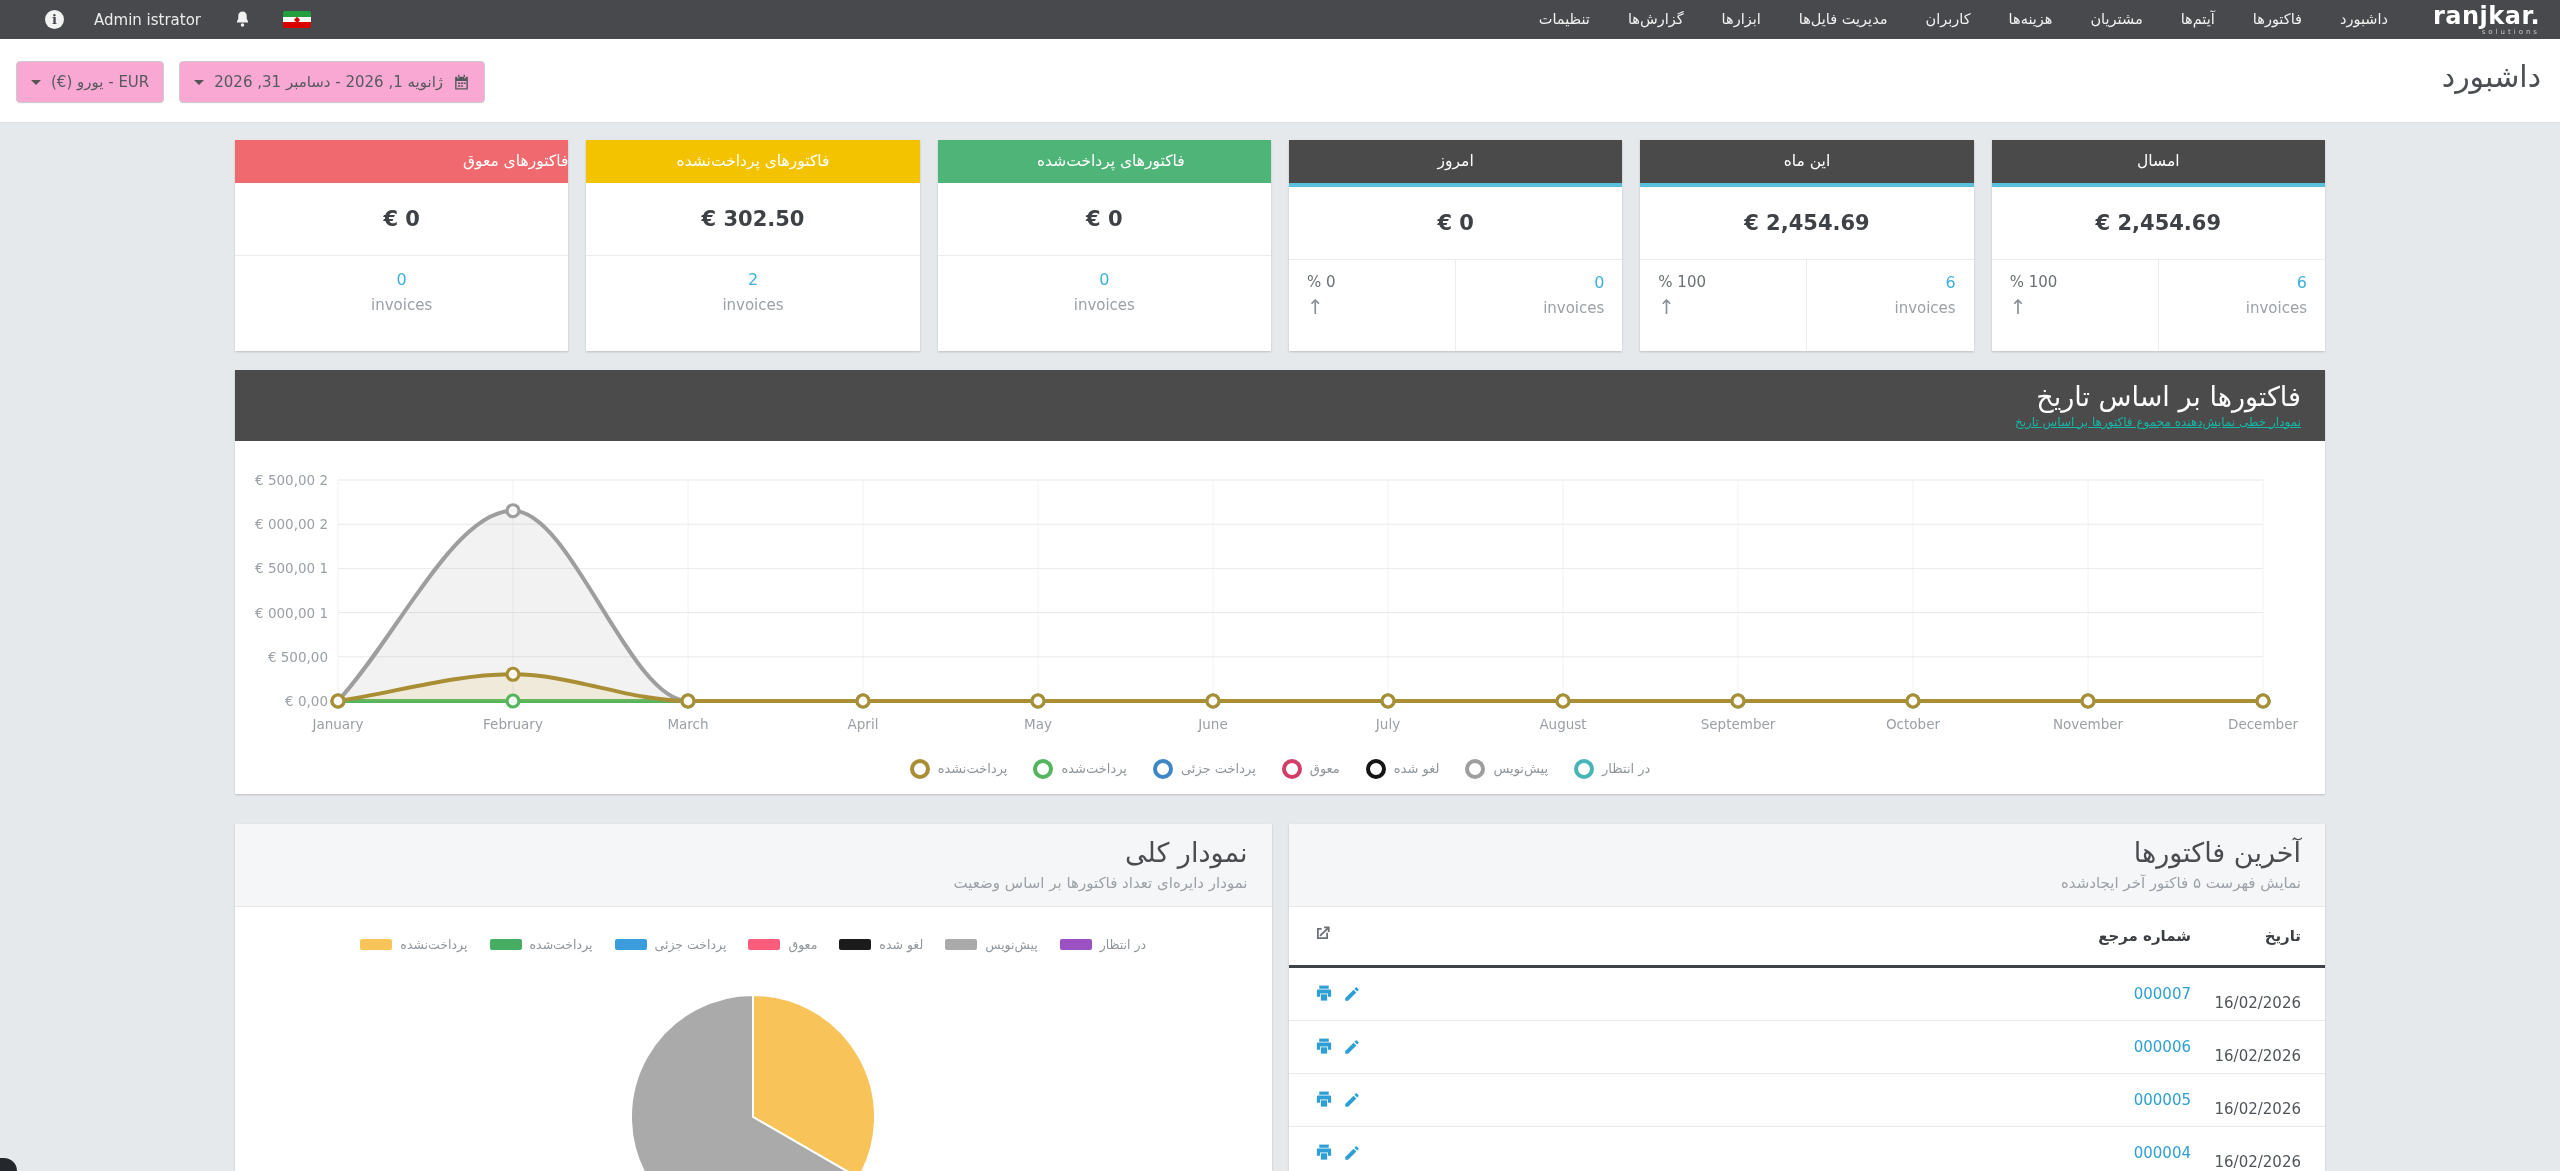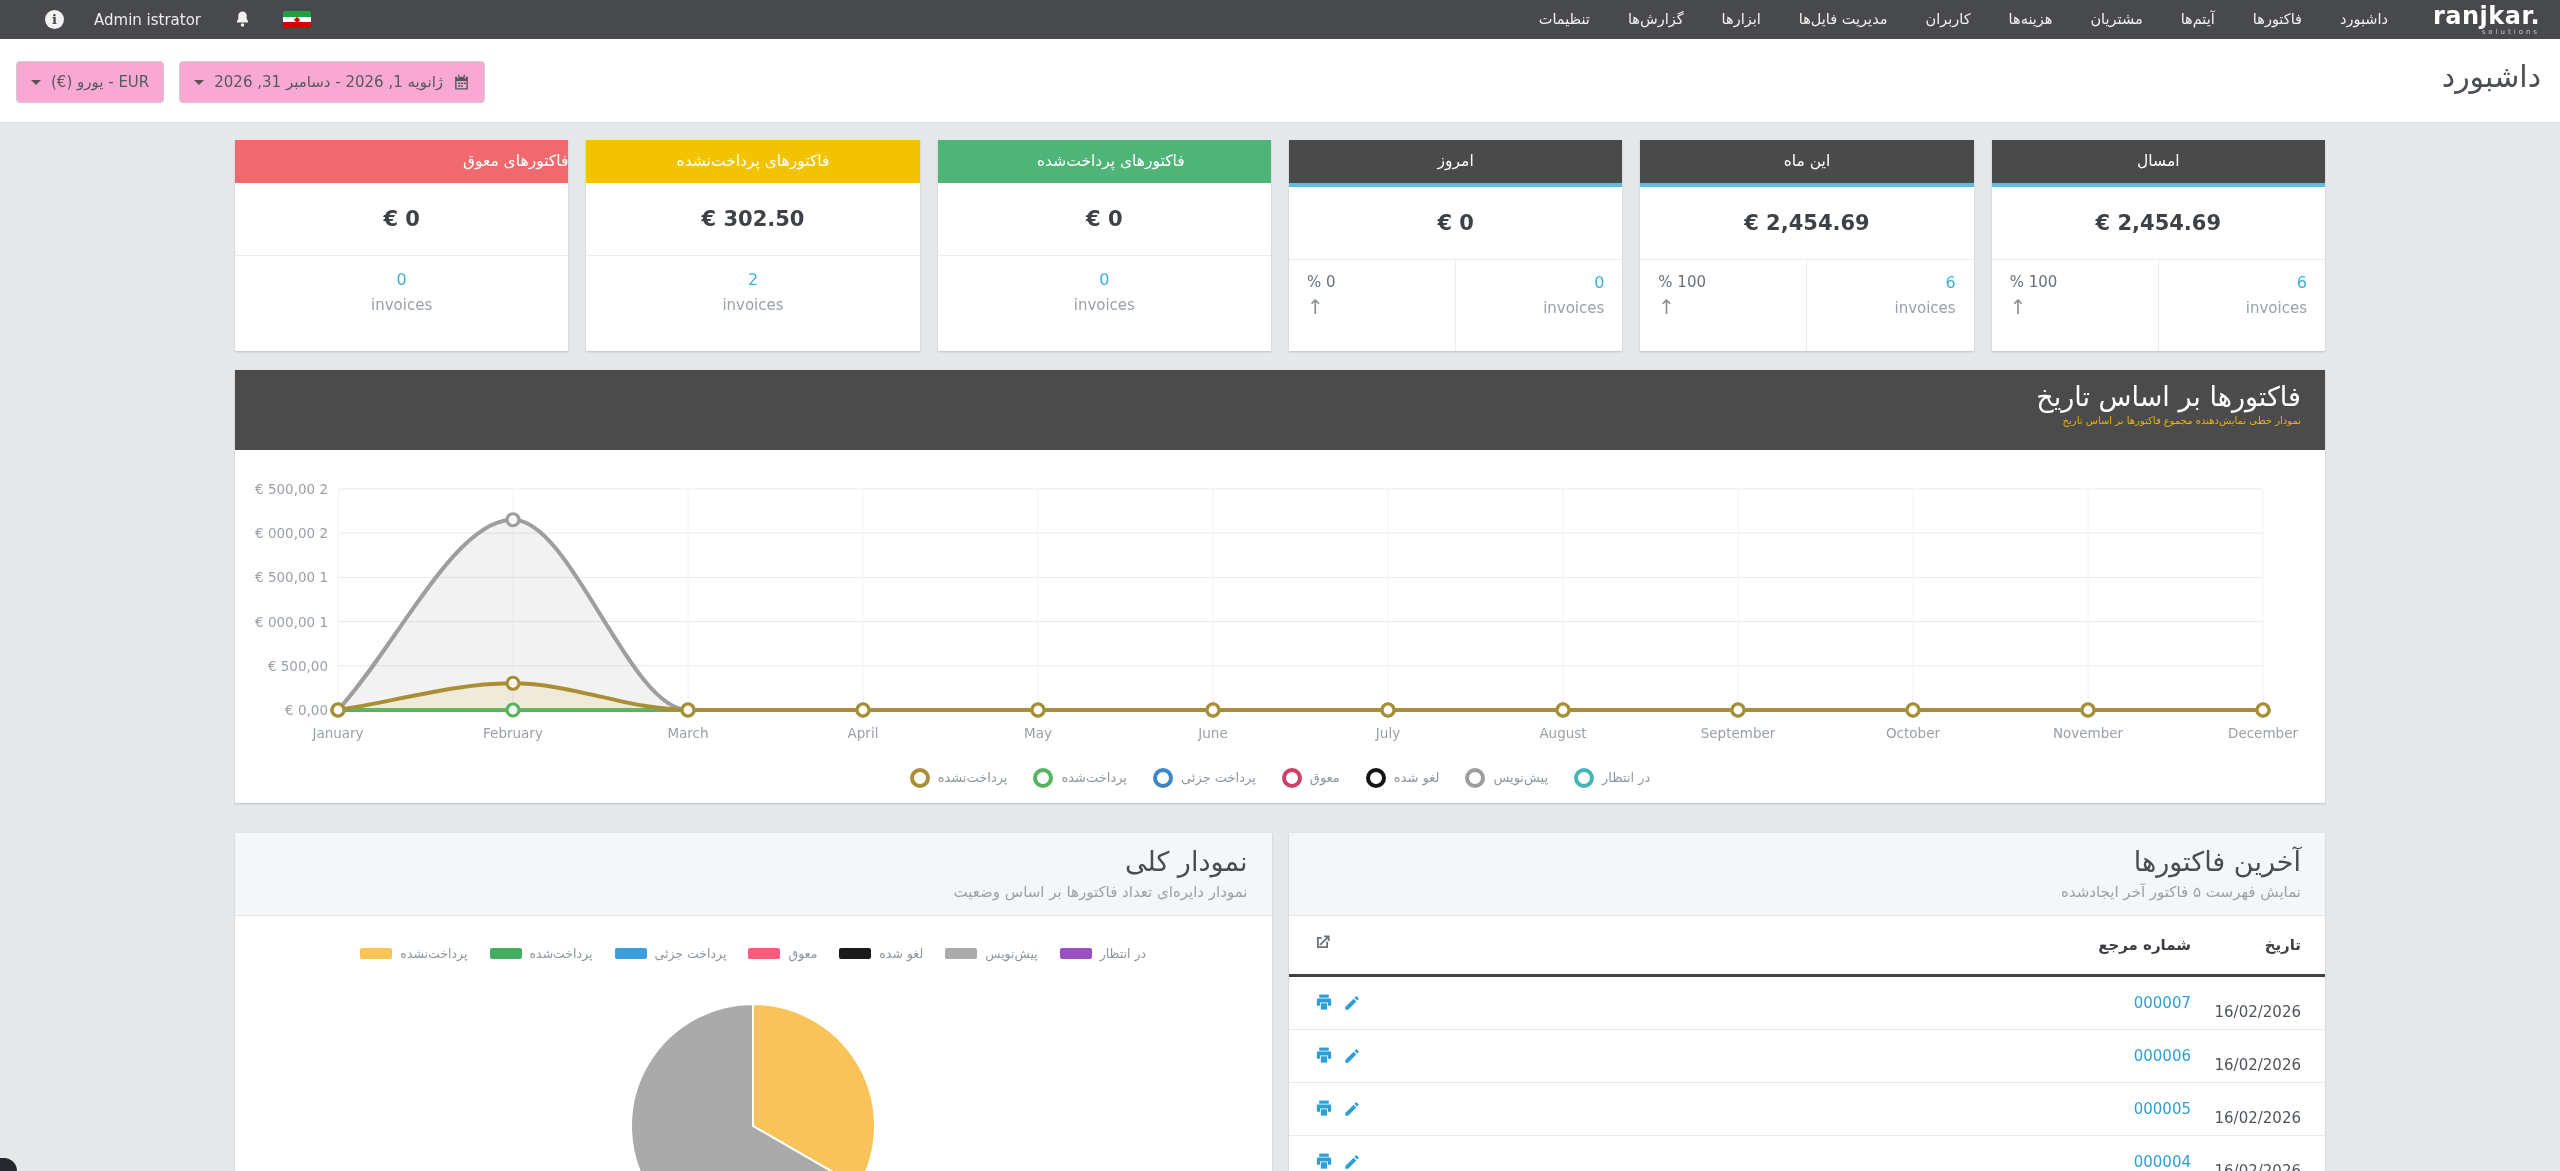--- a/index.html
+++ b/index.html
@@ -37,23 +37,23 @@
   .count-cap{font-size:15px;color:#9aa1a7;margin-top:7px;}
   .foot-split{display:flex;height:100%;direction:ltr;}
   .foot-cell{flex:1;padding:13px 18px;box-sizing:border-box;}
   .foot-cell.right{border-left:1px solid #ececec;text-align:right;}
   .pct{font-size:15px;color:#6a7075;direction:ltr;}
   .up-arrow{font-size:20px;color:#8a9095;margin-top:6px;line-height:1;}
 
   
   .panel{background:#fff;box-shadow:0 1px 2px rgba(0,0,0,.18);}
   .chart-panel{margin-top:19px;}
-  .panel-head-dark{background:#4b4b4b;color:#fff;padding:10px 24px 24px;}
+  .panel-head-dark{background:#4b4b4b;color:#fff;padding:10px 24px 12px;}
   .panel-head-dark .t{font-size:27px;line-height:1.25;}
-  .panel-head-dark .s{font-size:10px;color:#eab308;margin-top:1px;}
+  .panel-head-dark .s{font-size:12px;color:#14b8a6;margin-top:1px;text-decoration:underline;}
   .panel-head-light{background:#f5f6f8;padding:12px 24px 14px;border-bottom:1px solid #e4e6e8;}
   .panel-head-light .t{font-size:27px;color:#4a4d50;line-height:1.25;}
   .panel-head-light .s{font-size:15px;color:#9ba1a6;margin-top:4px;}
   .chart-body{position:relative;height:353px;background:#fff;}
   .line-legend{display:flex;justify-content:center;align-items:center;gap:26px;height:48px;direction:ltr;}
   .lg-item{display:flex;align-items:center;gap:8px;cursor:pointer;}
   .lg-ring{width:12px;height:12px;border-radius:50%;background:#fff;border:4px solid #999;}
   .lg-label{font-size:13px;color:#8f969b;}
 
   .bottom-row{display:flex;gap:17px;margin-top:30px;direction:ltr;}

